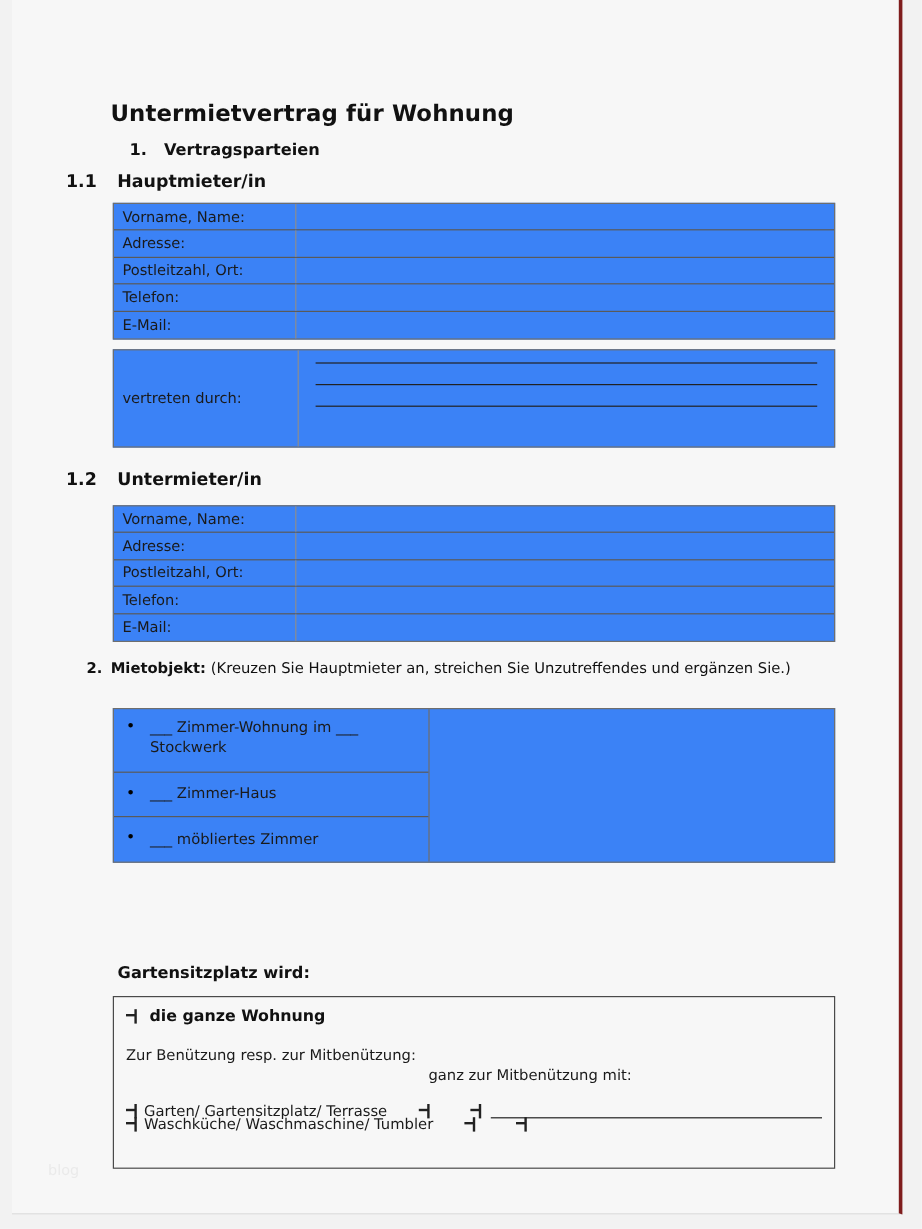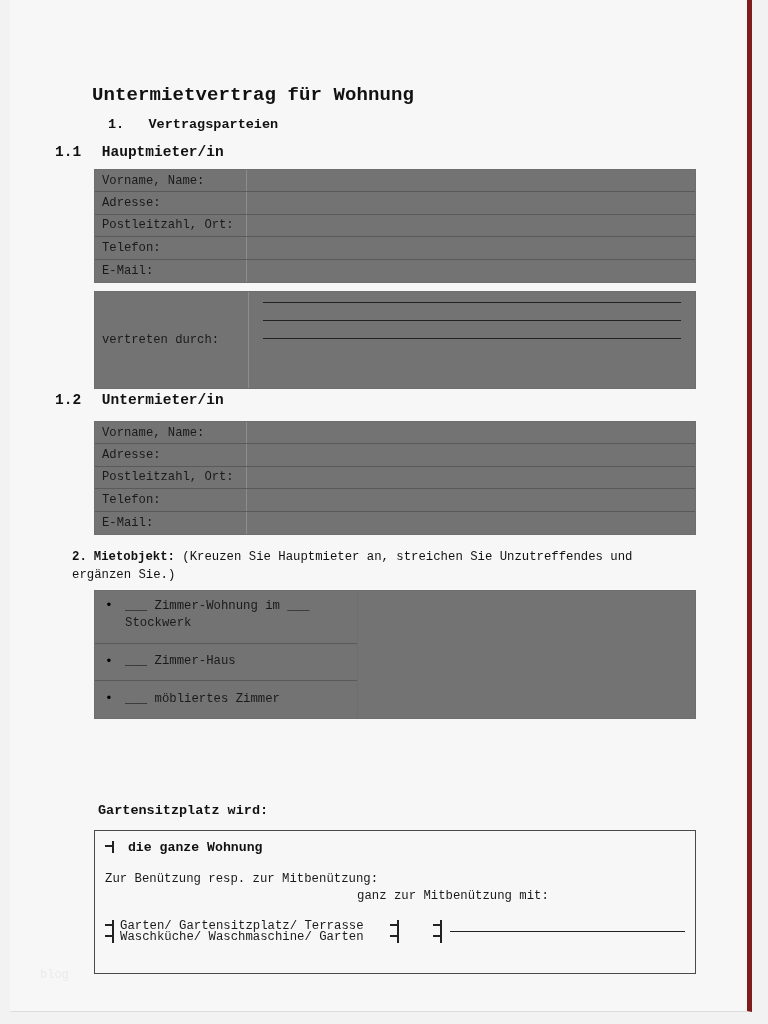--- a/index.html
+++ b/index.html
@@ -13,24 +13,23 @@
     font-family: "DejaVu Sans", "Liberation Sans", sans-serif;
     overflow: hidden;
   }
   #page {
     position: absolute;
     left: 10px;
     top: 0px;
     width: 742px;
     height: 1012px;
     background: #f7f7f7;
-    border-right: 5px solid #7f1d1d;
+    border-right: 3px solid #7f1d1d;
     border-bottom: 1px solid #dcdcdc;
     box-sizing: border-box;
-    font-family: Liberation Mono, monospace;
   }
   .content {
     position: absolute;
     left: 0;
     top: 0;
     width: 742px;
     height: 1012px;
   }
 
   
@@ -89,21 +88,21 @@
     font-size: 13.5px;
     font-weight: bold;
     color: #111;
   }
 
   
   .tbl {
     position: absolute;
     border: 1px solid #6e6e6e;
     box-sizing: border-box;
-    background: #737373;
+    background: #3b82f6;
   }
   .trow {
     display: flex;
     border-bottom: 1px solid #5a5a5a;
     box-sizing: border-box;
   }
   .trow:last-child { border-bottom: none; }
   .tcell-l {
     width: 152px;
     flex: 0 0 152px;
@@ -123,21 +122,21 @@
   
   #tbl-haupt { left: 84px; top: 169px; width: 602px; }
   #tbl-unter { left: 84px; top: 421px; width: 602px; }
   #tbl-haupt .trow, #tbl-unter .trow { height: 22.4px; }
 
   
   #tbl-vertreten {
     left: 84px;
     top: 291px;
     width: 602px;
-    height: 98px;
+    height: 82px;
     text-align: right;
   }
   #tbl-vertreten .trow { height: 100%; border-bottom: none; }
   #tbl-vertreten .tcell-l { width: 154px; flex: 0 0 154px; }
   .lines-pad {
     padding: 10px 14px 6px 14px;
     box-sizing: border-box;
     height: 100%;
   }
   .wline {
@@ -430,21 +429,21 @@
       <span class="uv-text">Garten/ Gartensitzplatz/ Terrasse</span>
       <span class="gap-a"></span>
       <span class="cb"></span>
       <span class="gap-b"></span>
       <span class="cb"></span>
       <span class="tail-line"></span>
     </div>
 
     <div class="uv-opt2">
       <span class="cb"></span>
-      <span class="uv-text">Waschküche/ Waschmaschine/ Garten</span>
+      <span class="uv-text">Waschküche/ Waschmaschine/ Tumbler</span>
       <span class="gap-a"></span>
       <span class="cb"></span>
       <span class="gap-b"></span>
       <span class="cb"></span>
     </div>
   </div>
 
   <div class="watermark">blog</div>
 
 </div>

